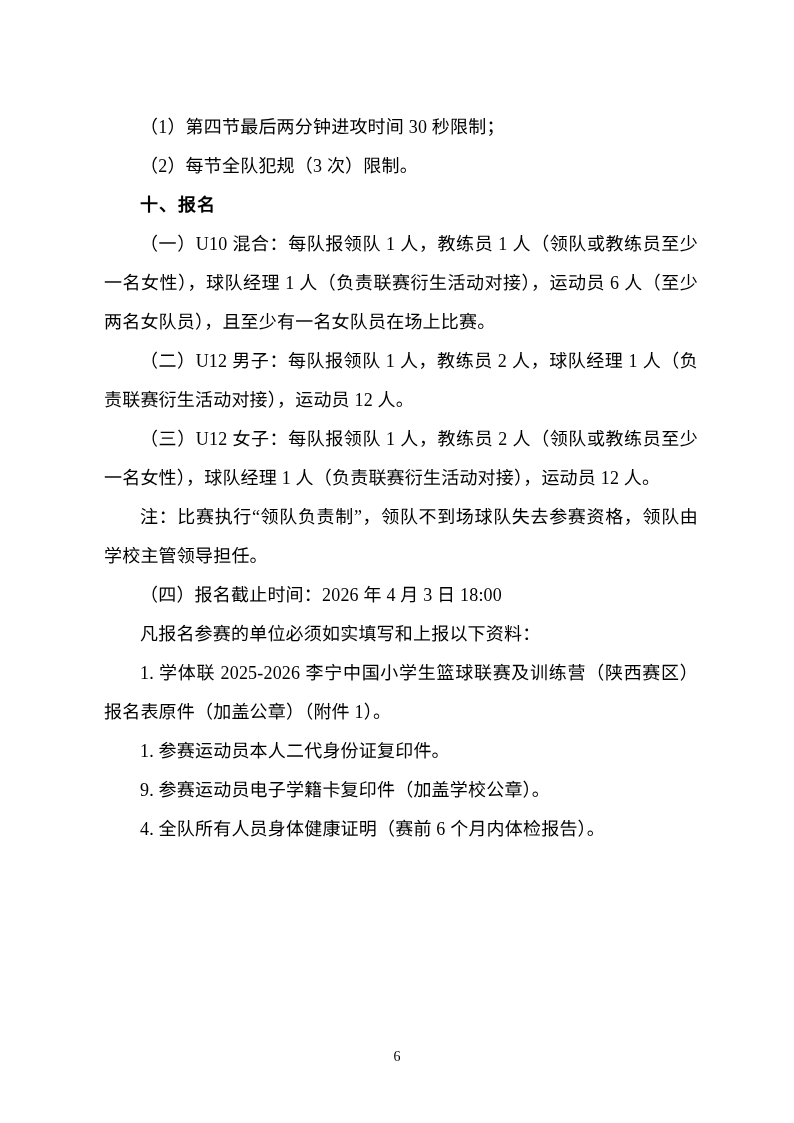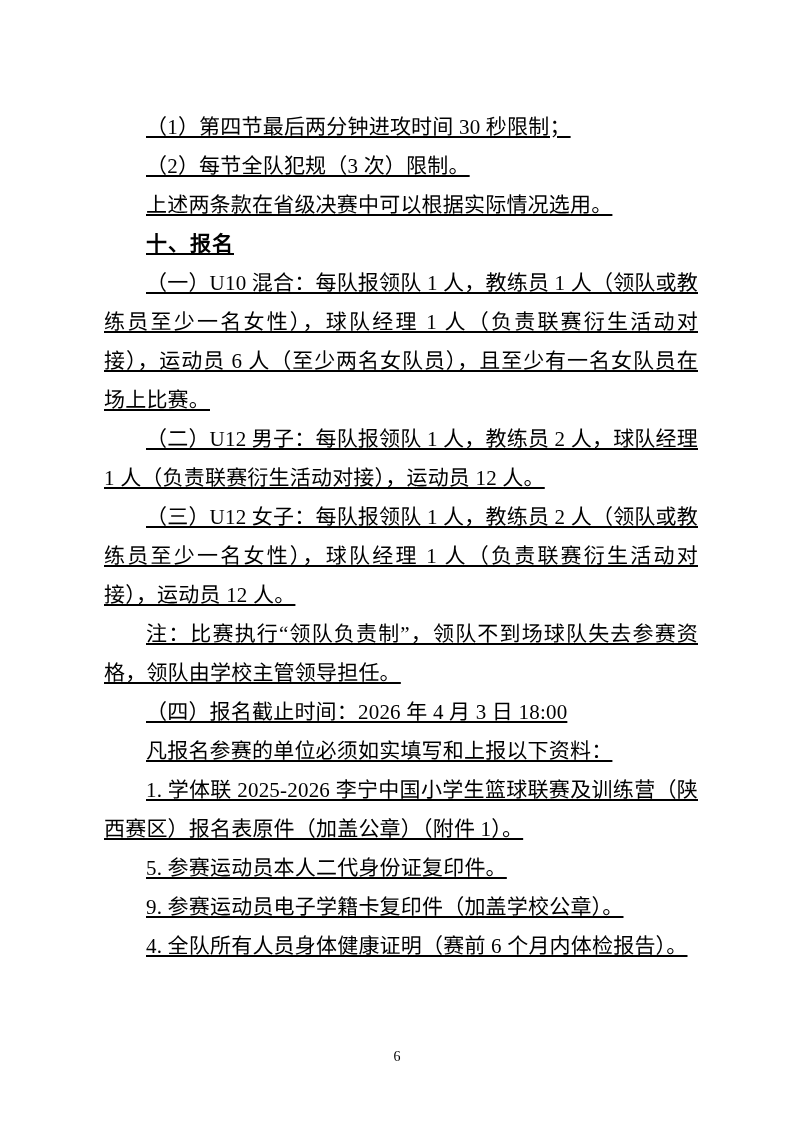--- a/index.html
+++ b/index.html
@@ -18,26 +18,25 @@
   .page {
     position: absolute;
     left: 0;
     top: 0;
     width: 794px;
     height: 1123px;
     box-sizing: border-box;
     padding: 108px 96px 60px 104px;
   }
   .doc-body {
-    font-size: 21px;
+    font-size: 18px;
     line-height: 39px;
     text-align: justify;
     text-justify: inter-ideograph;
     letter-spacing: 0.2px;
-    text-decoration: underline;
   }
   p {
     margin: 0;
     padding: 0;
   }
   .para {
     text-indent: 2em;
   }
   .heading {
     text-indent: 2em;
@@ -55,28 +54,27 @@
     color: #000000;
   }
 </style>
 </head>
 <body>
 
 <div class="page">
   <div class="doc-body">
     <p class="para">（1）第四节最后两分钟进攻时间 30 秒限制；</p>
     <p class="para">（2）每节全队犯规（3 次）限制。</p>
-    <p class="para">上述两条款在省级决赛中可以根据实际情况选用。</p>
     <p class="heading">十、报名</p>
     <p class="para">（一）U10 混合：每队报领队 1 人，教练员 1 人（领队或教练员至少一名女性），球队经理 1 人（负责联赛衍生活动对接），运动员 6 人（至少两名女队员），且至少有一名女队员在场上比赛。</p>
     <p class="para">（二）U12 男子：每队报领队 1 人，教练员 2 人，球队经理 1 人（负责联赛衍生活动对接），运动员 12 人。</p>
     <p class="para">（三）U12 女子：每队报领队 1 人，教练员 2 人（领队或教练员至少一名女性），球队经理 1 人（负责联赛衍生活动对接），运动员 12 人。</p>
     <p class="para">注：比赛执行“领队负责制”，领队不到场球队失去参赛资格，领队由学校主管领导担任。</p>
     <p class="para">（四）报名截止时间：2026 年 4 月 3 日 18:00</p>
     <p class="para">凡报名参赛的单位必须如实填写和上报以下资料：</p>
     <p class="para">1. 学体联 2025-2026 李宁中国小学生篮球联赛及训练营（陕西赛区）报名表原件（加盖公章）（附件 1）。</p>
-    <p class="para">5. 参赛运动员本人二代身份证复印件。</p>
+    <p class="para">1. 参赛运动员本人二代身份证复印件。</p>
     <p class="para">9. 参赛运动员电子学籍卡复印件（加盖学校公章）。</p>
     <p class="para">4. 全队所有人员身体健康证明（赛前 6 个月内体检报告）。</p>
   </div>
 </div>
 
 <div class="page-number">6</div>
 
 </body></html>

